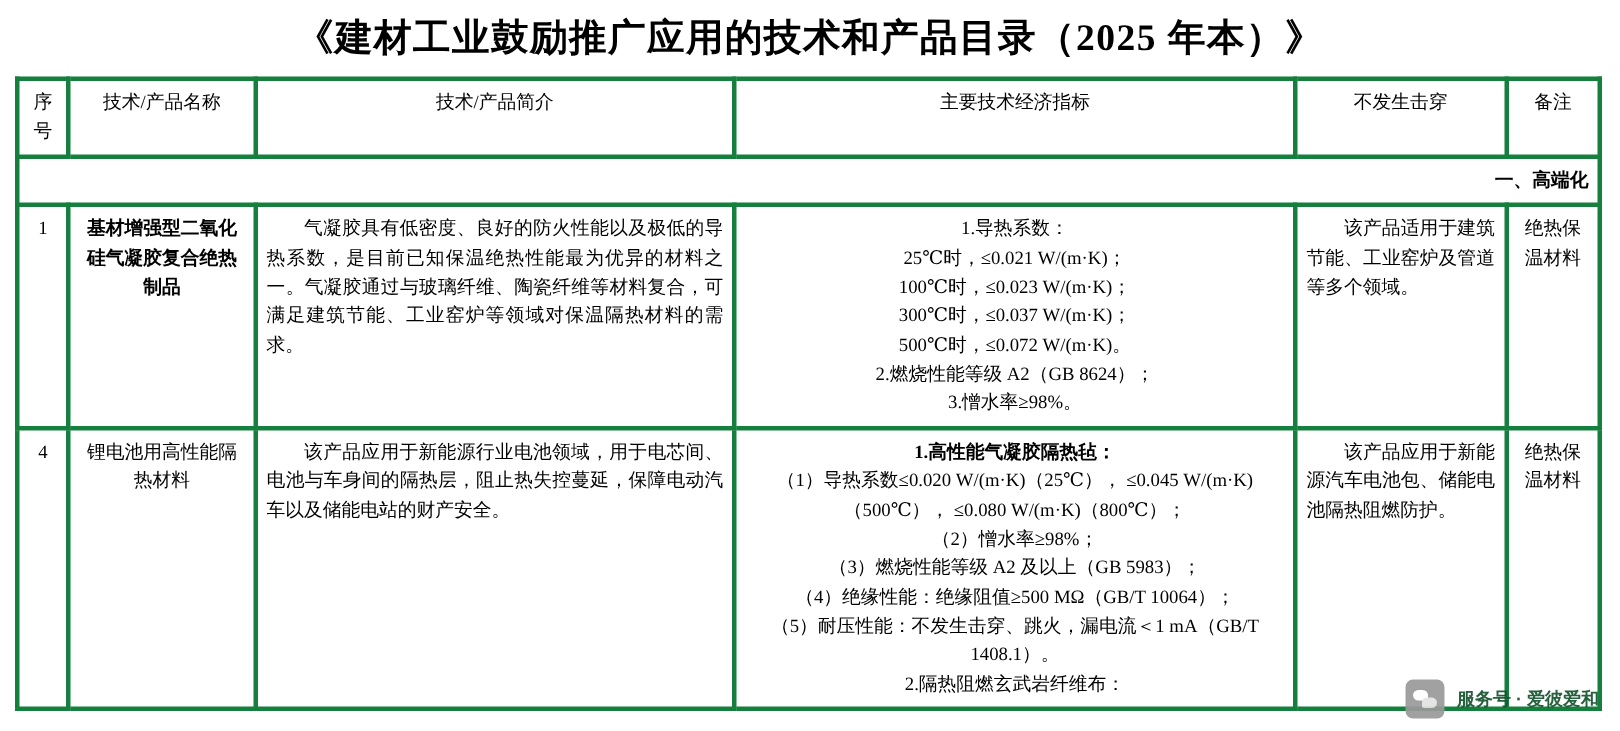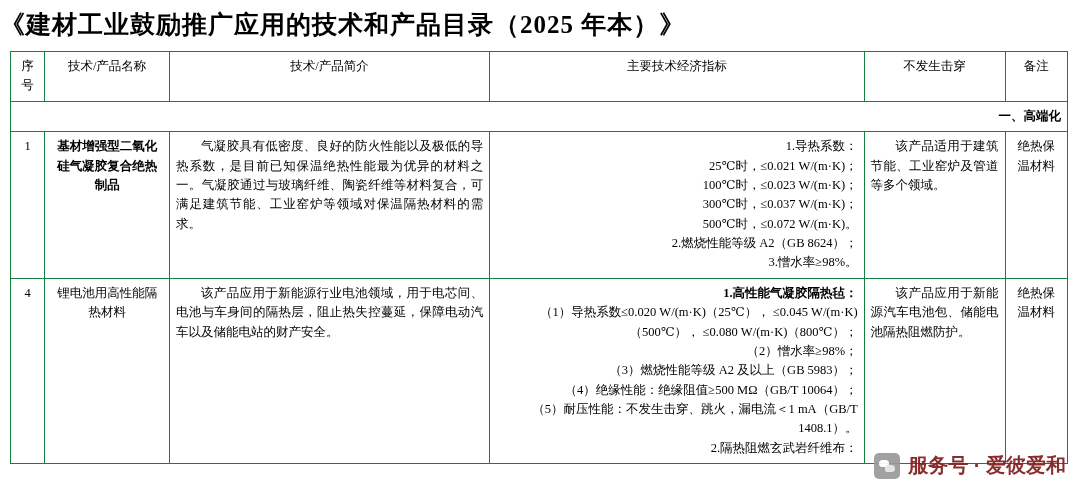--- a/index.html
+++ b/index.html
@@ -9,35 +9,35 @@
   }
   body {
     width: 1080px;
     height: 487px;
     font-family: "Liberation Serif", "DejaVu Serif", serif;
     color: #000000;
     overflow: hidden;
     position: relative;
   }
   .page-title {
-    text-align: left;
+    text-align: center;
     font-size: 25px;
     font-weight: bold;
     letter-spacing: 1px;
     padding: 8px 0 10px 0;
     font-family: "Liberation Serif", "DejaVu Serif", serif;
   }
   table.catalog {
     border-collapse: collapse;
     width: 1058px;
     margin: 0 10px;
     table-layout: fixed;
   }
   table.catalog td, table.catalog th {
-    border: 1px solid #15803d;
+    border: 3px solid #15803d;
     vertical-align: top;
     padding: 5px 6px;
     font-size: 12.5px;
     line-height: 1.55;
   }
   thead th {
     text-align: center;
     vertical-align: middle;
     font-weight: normal;
     font-size: 13px;
@@ -77,35 +77,35 @@
     vertical-align: middle;
     text-indent: 2em;
   }
   .remark-cell {
     text-align: center;
     vertical-align: middle;
     line-height: 1.6;
   }
   .spec-cell {
     vertical-align: top;
-    text-align: right;
+    text-align: center;
   }
   .spec-line { white-space: normal; }
   .spec-line.bold { font-weight: bold; }
   .u { }
 
   .watermark {
     position: absolute;
     right: 14px;
     bottom: 8px;
     display: flex;
     align-items: center;
     gap: 8px;
-    color: #7f1d1d;
-    font-size: 20px;
+    color: #14532d;
+    font-size: 12px;
     font-weight: bold;
     font-family: "Liberation Sans", sans-serif;
     opacity: 0.92;
   }
   .wm-logo {
     width: 26px;
     height: 26px;
     background: #9a9a9a;
     border-radius: 5px;
     position: relative;

